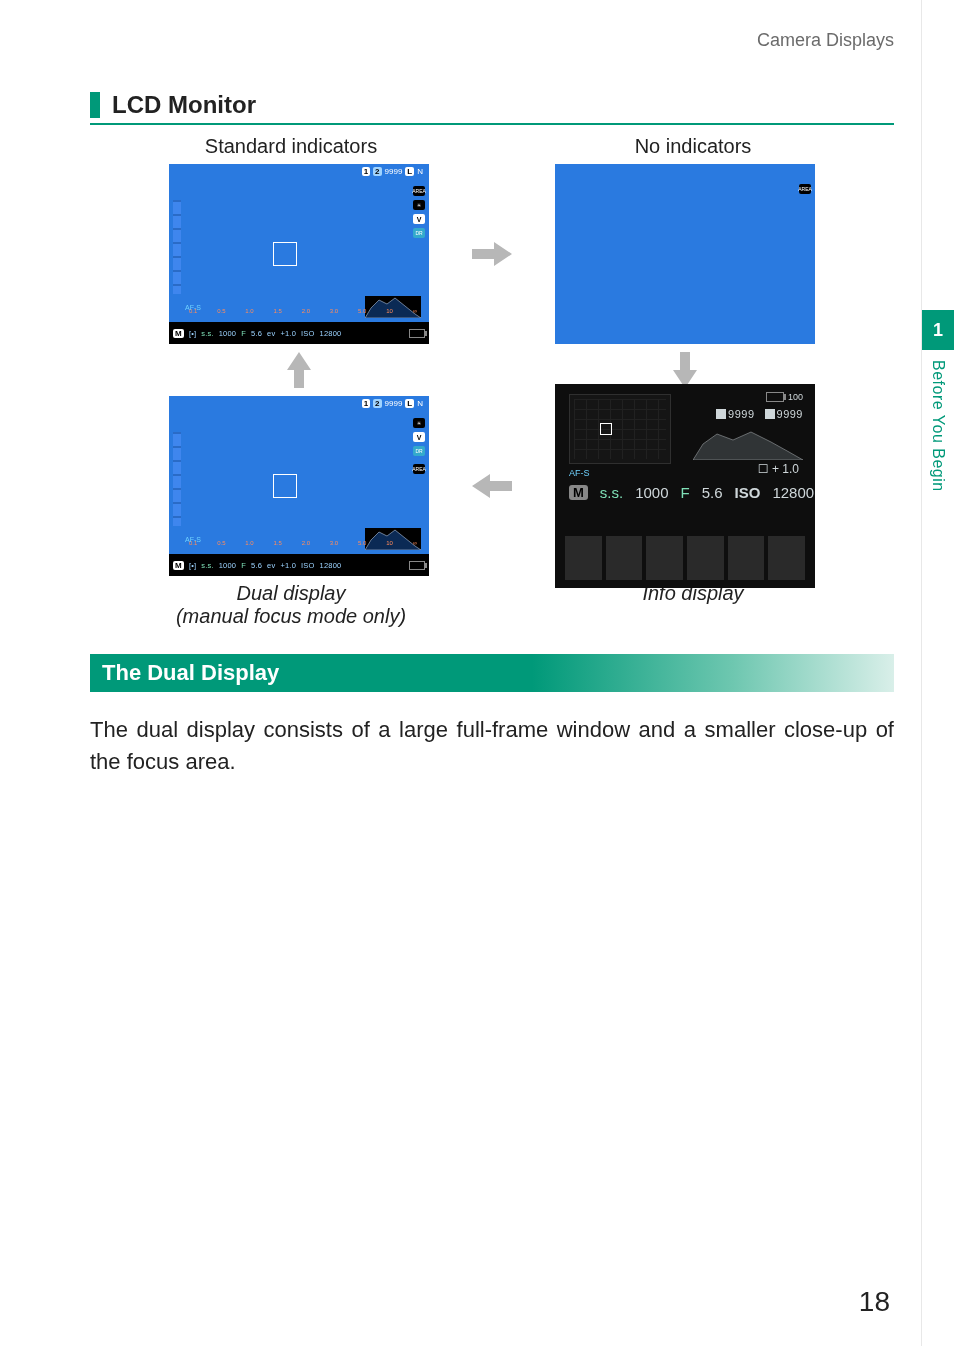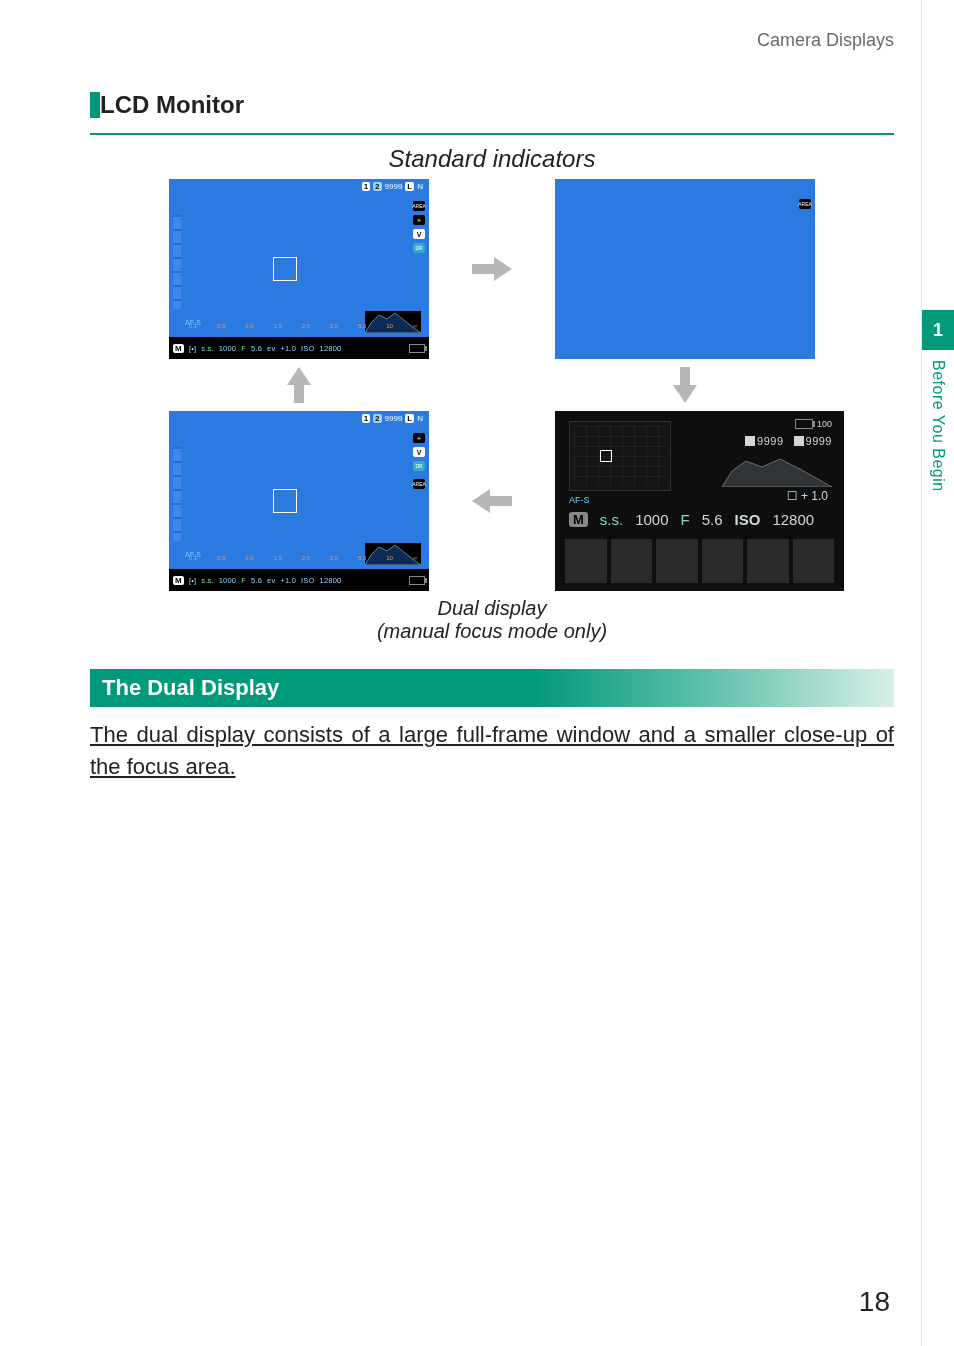--- a/index.html
+++ b/index.html
@@ -71,39 +71,38 @@
   .breadcrumb{
     color:var(--weak);
     text-align:right;
     font-size:18px;
     margin-bottom:40px;
   }
 
   .h2-row{
     display:flex;
     align-items:center;
-    gap:0;
+    gap:12px;
     border-bottom:2px solid var(--teal);
-    padding-bottom:14px;
+    padding-bottom:4px;
     margin-bottom:10px;
   }
   .h2-tick{
     width:10px;
     height:26px;
     background:var(--teal);
   }
   .h2{
     font-size:24px;
     font-weight:700;
   }
 
   .captions-top{
     display:flex;
-    font-style:italic;
-    font-size:24px;
+    font-size:20px;
     margin-top:6px;
   }
   .captions-top > div{flex:1;text-align:center}
 
   .diagram{
     display:grid;
     grid-template-columns: 260px 70px 260px;
     grid-template-rows: 180px 40px 180px;
     column-gap:28px;
     row-gap:6px;
@@ -168,22 +167,22 @@
   }
   .sideicons .sq{width:12px;height:10px;background:#000;border-radius:2px;font-size:5px;color:#fff;display:flex;align-items:center;justify-content:center}
   .sideicons .v{background:#fff;color:#000;font-weight:700;width:12px;height:10px;font-size:7px;display:flex;align-items:center;justify-content:center;border-radius:2px}
   .sideicons .dr{background:#3ac;width:12px;height:10px;font-size:5px;color:#fff;display:flex;align-items:center;justify-content:center;border-radius:2px}
 
   .arrow{display:flex;align-items:center;justify-content:center;color:#a7a7a7}
   .arrow svg{display:block}
 
   
   .info-screen{
-    width:260px;height:180px;background:var(--screen-black);
-    position:relative;color:#cfd7da;font-size:10px;padding-left:29px;
+    width:260px;height:204px;background:var(--screen-black);
+    position:relative;color:#cfd7da;font-size:10px;
   }
   .info-screen .mini{
     position:absolute;top:10px;left:14px;width:100px;height:68px;border:1px solid #2f2f2f;
     background:#151515;
   }
   .info-screen .mini .grid{
     position:absolute;inset:4px;
     background:
       linear-gradient(#2a2a2a 1px,transparent 1px) 0 0/100% 10px,
       linear-gradient(90deg,#2a2a2a 1px,transparent 1px) 0 0/12px 100%;
@@ -221,25 +220,24 @@
   .bar-heading{
     margin-top:26px;
     padding:6px 12px;
     color:#fff;
     font-size:22px;
     font-weight:700;
     background:linear-gradient(90deg,var(--teal) 0%,var(--teal) 55%,#6ec7b0 80%,#d9efe9 100%);
   }
 
   .body-text{
-    margin-top:12px;
+    margin-top:22px;
     font-size:22px;
     line-height:1.45;
     text-align:justify;
-    text-decoration:underline;
   }
 
   .page-number{
     position:absolute;
     right:64px;
     bottom:28px;
     font-size:28px;
     color:#222;
   }
 </style>
@@ -255,20 +253,21 @@
 
   <div class="breadcrumb">Camera Displays</div>
 
   <div class="h2-row">
     <div class="h2-tick"></div>
     <div class="h2">LCD Monitor</div>
   </div>
 
   <div class="captions-top">
     <div>Standard indicators</div>
+    <div>No indicators</div>
   </div>
 
   <div class="diagram">
 
     <div class="screen">
       <div class="lcd"></div>
       <div class="side-ruler"></div>
       <div class="topicons">
         <span class="nbox">1</span>
         <span class="nbox" style="background:#9fd3ff">2</span>
@@ -437,20 +436,23 @@
       </div>
     </div>
 
   </div>
 
   <div class="captions-bottom">
     <div class="col">
       <span>Dual display</span>
       <span class="sub">(manual focus mode only)</span>
     </div>
+    <div class="col">
+      <span>Info display</span>
+    </div>
   </div>
 
   <div class="bar-heading">The Dual Display</div>
   <div class="body-text">The dual display consists of a large full-frame window and a smaller close-up of the focus area.</div>
 
 </div>
 
 <div class="page-number">18</div>
 
 </body></html>

